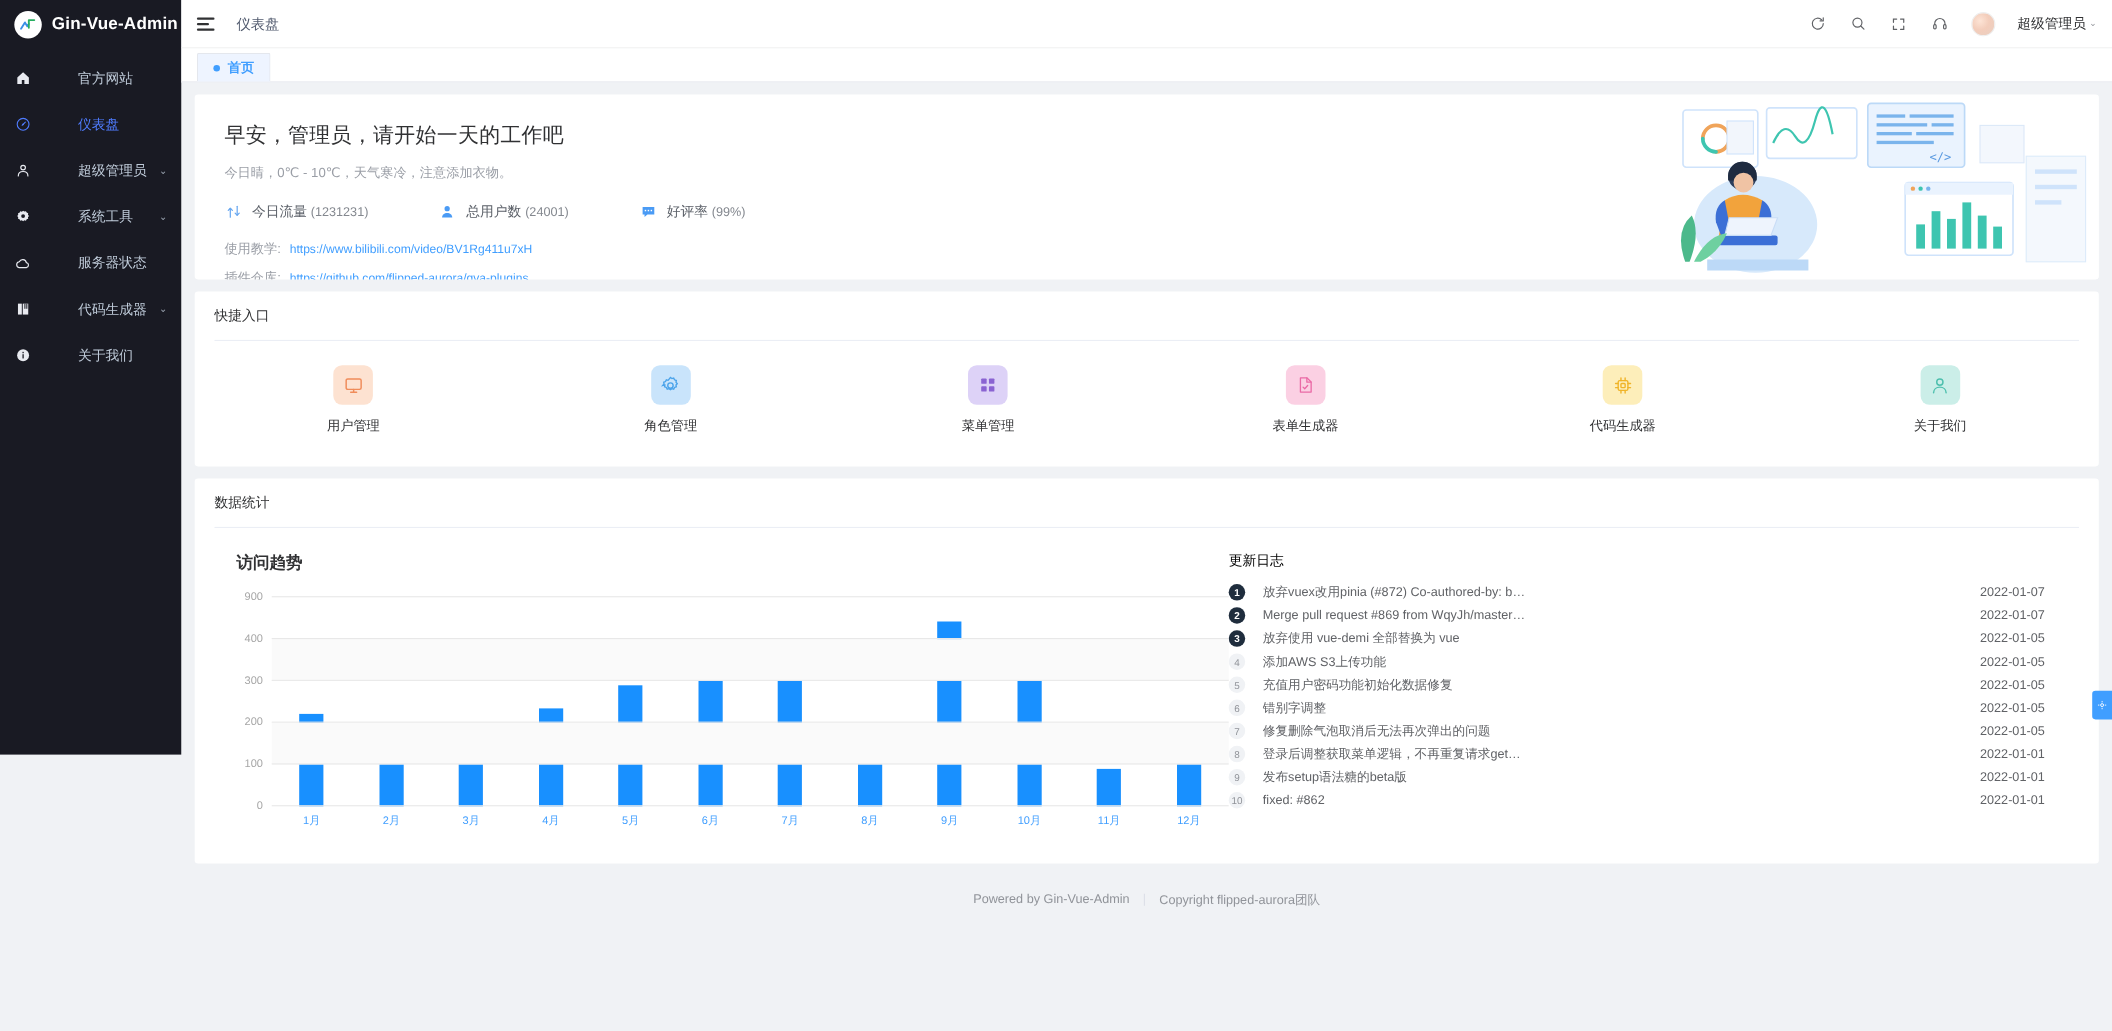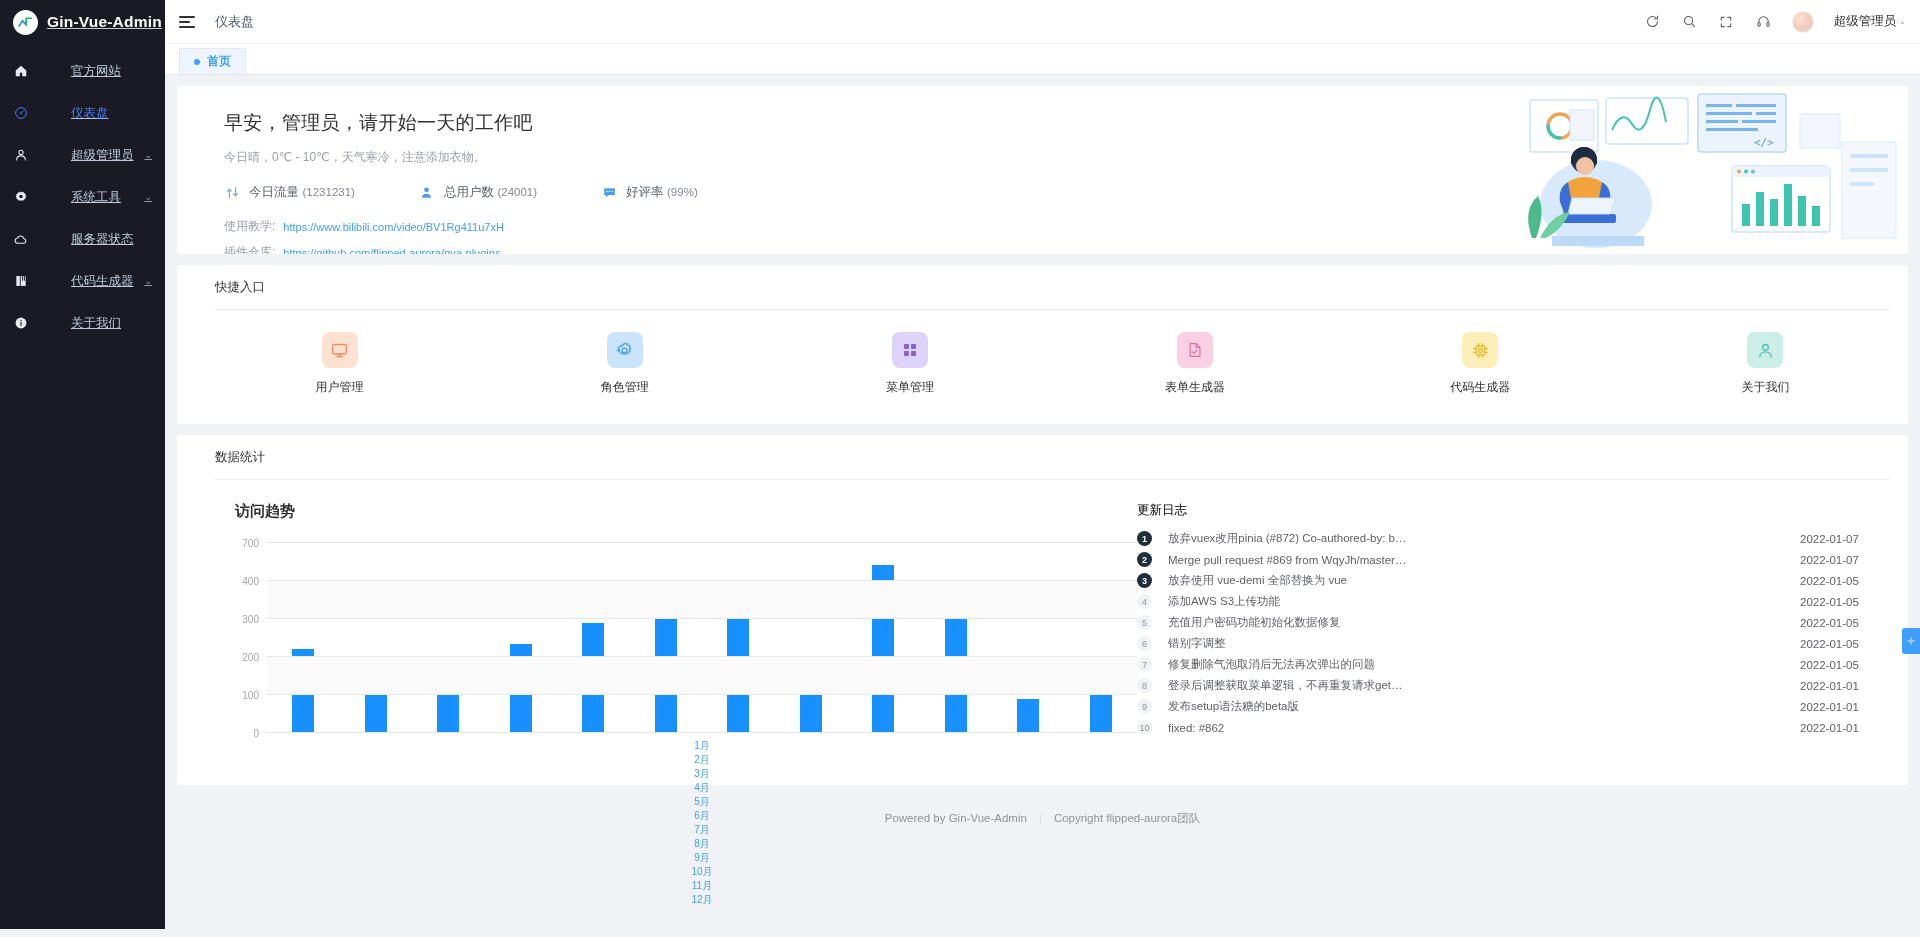--- a/index.html
+++ b/index.html
@@ -4,21 +4,21 @@
 <style>
   * { box-sizing: border-box; margin:0; padding:0; }
   html,body { width:1920px; height:937px; overflow:hidden; }
   body {
     font-family: "Liberation Sans", "DejaVu Sans", sans-serif;
     background:#f0f2f5; color:#303133; font-size:13px;
   }
   .app { display:flex; width:1920px; height:937px; }
 
   
-  .sidebar { width:165px; background:#191a23; flex:0 0 165px; height:929px; color:#bfcbd9;text-decoration:underline; }
+  .sidebar { width:165px; background:#191a23; flex:0 0 165px; height:686px; color:#bfcbd9; }
   .brand { height:44px; display:flex; align-items:center; gap:9px; padding-left:13px; }
   .brand-logo {
     width:25px;height:25px;border-radius:50%;background:#fff;flex:0 0 25px;
     display:flex;align-items:center;justify-content:center;
   }
   .brand-title { color:#fff; font-size:15.5px; font-weight:bold; letter-spacing:.2px; }
   .menu { margin-top:6px; }
   .menu-item {
     height:42px; display:flex; align-items:center; padding:0 13px; gap:11px;
     font-size:12.5px; color:#bfcbd9; cursor:pointer; position:relative;
@@ -52,21 +52,21 @@
   .tab {
     height:26px; padding:0 14px; display:flex; align-items:center; gap:7px;
     font-size:12px; border:1px solid #e4e7ed; border-bottom:none; cursor:pointer;
     background:#fff; color:#495060; border-radius:2px 2px 0 0;
   }
   .tab.active { background:#eef4ff; color:#409eff; }
   .dot { width:6px;height:6px;border-radius:50%;background:#409eff; }
 
   .scrollarea { flex:1; overflow:hidden; padding:11px 12px 0 12px; }
 
-  .card { background:#fff; border-radius:3px; margin-bottom:11px;padding-left:20px; }
+  .card { background:#fff; border-radius:3px; margin-bottom:11px; }
 
   
   .hero { display:flex; height:168px; overflow:hidden; position:relative; }
   .hero-left { padding:24px 0 0 27px; flex:1; }
   .hero-title { font-size:19px; color:#303133; font-weight:normal; letter-spacing:.3px;}
   .hero-sub { margin-top:13px; font-size:12px; color:#9a9ea6; }
   .hero-stats { margin-top:18px; display:flex; align-items:center; gap:0; }
   .stat { display:flex; align-items:center; gap:9px; margin-right:64px; }
   .stat-ico { width:16px;height:16px;color:#4a9bf5;display:flex;align-items:center;justify-content:center; }
   .stat-txt { font-size:12.5px; color:#5b6068; }
@@ -90,21 +90,21 @@
   .chart-title { font-size:15px; font-weight:bold; color:#303133; margin:12px 0 0 12px; }
   .chart { position:relative; height:222px; margin-top:22px; margin-left:6px; }
   .yaxis { position:absolute; left:0; top:0; width:34px; height:190px; }
   .ytick { position:absolute; right:4px; transform:translateY(-50%); font-size:10px; color:#a6a6a6; }
   .plot { position:absolute; left:38px; right:0; top:0; height:190px; }
   .gridline { position:absolute; left:0; right:0; height:1px; background:#e8e8e8; }
   .band { position:absolute; left:0; right:0; background:#fafafa; }
   .bars { position:absolute; left:0; right:0; bottom:0; top:0; display:flex; }
   .bcell { flex:1; display:flex; align-items:flex-end; justify-content:center; position:relative; }
   .bar { width:22px; background:#1890ff; }
-  .xaxis { position:absolute; left:38px; right:0; top:196px; display:flex;flex-direction:column; }
+  .xaxis { position:absolute; left:38px; right:0; top:196px; display:flex; }
   .xcell { flex:1; text-align:center; font-size:10px; color:#409eff; }
 
   .log-wrap { flex:1; padding:12px 30px 0 0; }
   .log-title { font-size:12.5px; font-weight:normal; color:#000000; margin-bottom:9px; }
   .log-row { display:flex; align-items:center; height:21px; font-size:11.5px; color:#606266; }
   .log-badge {
     width:15px;height:15px;border-radius:50%;flex:0 0 15px;
     display:flex;align-items:center;justify-content:center;font-size:9px;
     background:#f0f2f5; color:#909399; margin-right:16px;
   }
@@ -473,21 +473,21 @@
 
           <div class="chart-wrap">
             <div class="chart-title">访问趋势</div>
             <div class="chart">
               <div class="yaxis" id="yaxis">
                   <div class="ytick" style="top: 190px;">0</div>
                   <div class="ytick" style="top: 152px;">100</div>
                   <div class="ytick" style="top: 114px;">200</div>
                   <div class="ytick" style="top: 76px;">300</div>
                   <div class="ytick" style="top: 38px;">400</div>
-                  <div class="ytick" style="top: 0px;">700</div>
+                  <div class="ytick" style="top: 0px;">900</div>
                 </div>
               <div class="plot" id="plot">
                 <div class="bars" id="bars">
                     <div class="bcell">
                       <div class="bar" title="1月: 220" style="height: 83.6px; background: rgb(24, 144, 255);"></div>
                     </div>
                     <div class="bcell">
                       <div class="bar" title="2月: 182" style="height: 69.16px; background: rgb(24, 144, 255);"></div>
                     </div>
                     <div class="bcell">

